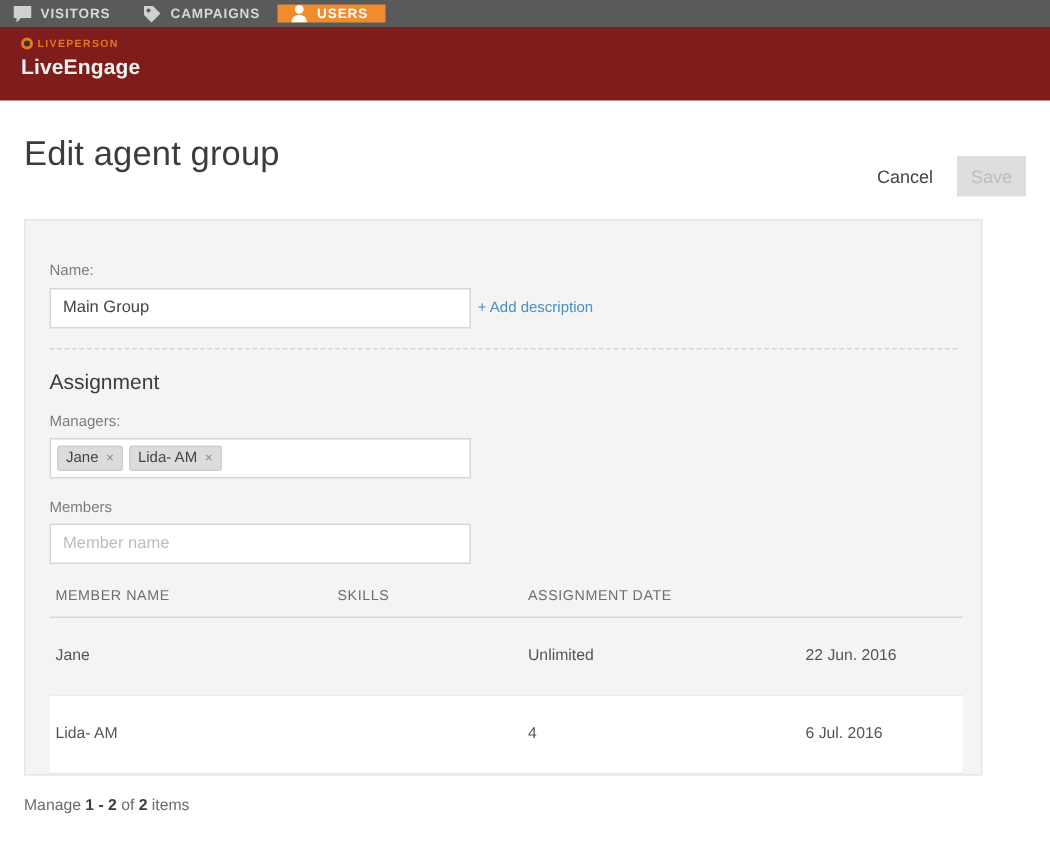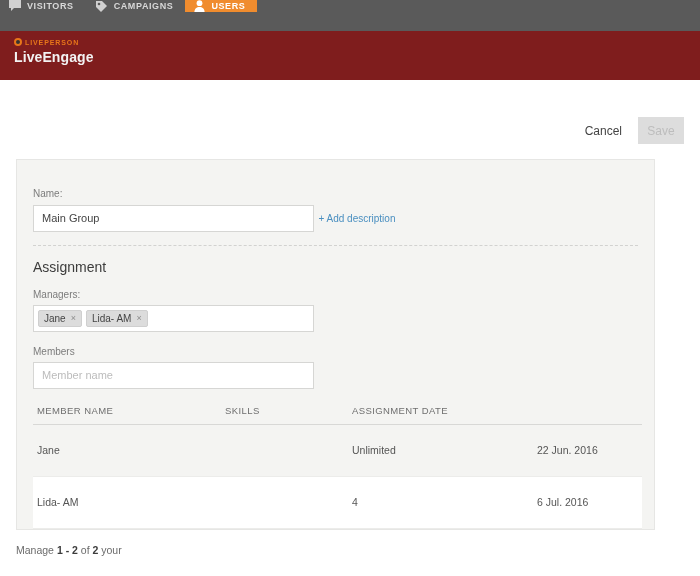--- a/index.html
+++ b/index.html
@@ -5,24 +5,24 @@
   * { box-sizing: border-box; margin: 0; padding: 0; }
   html, body {
     width: 700px; height: 576px;
     background: #ffffff;
     font-family: "Liberation Sans", sans-serif;
     overflow: hidden;
   }
 
   
   .tabbar {
-    height: 31px;
+    height: 18px;
     background: #5a5a5a;
     display: flex;
-    align-items: flex-start;
+    align-items: center;
   }
   .tab {
     display: flex;
     align-items: center;
     gap: 6px;
     padding: 0 12px 0 9px;
     font-size: 9px;
     font-weight: bold;
     letter-spacing: 0.6px;
     color: #d8d8d8;
@@ -274,20 +274,21 @@
 
 <div class="brandbar">
   <div class="brand-top">
     <span class="brand-dot"></span>
     <span class="brand-lp">LIVEPERSON</span>
   </div>
   <div class="brand-le">LiveEngage</div>
 </div>
 
 <div class="page-head">
+  <div class="page-title">Edit agent group</div>
   <div class="head-actions">
     <button class="btn-cancel">Cancel</button>
     <button class="btn-save" disabled="">Save</button>
   </div>
 </div>
 
 <div class="panel">
 
   
 
@@ -335,14 +336,14 @@
       <div class="c1">Lida- AM</div>
       <div class="c2"></div>
       <div class="c3">4</div>
       <div class="c4">6 Jul. 2016</div>
     </div>
   </div>
 
 </div>
 
 <div class="footer">
-  <span>Manage </span><b>1 - 2</b><span> of </span><b>2</b><span> your</span>
+  <span>Manage </span><b>1 - 2</b><span> of </span><b>2</b><span> items</span>
 </div>
 
 </body></html>

